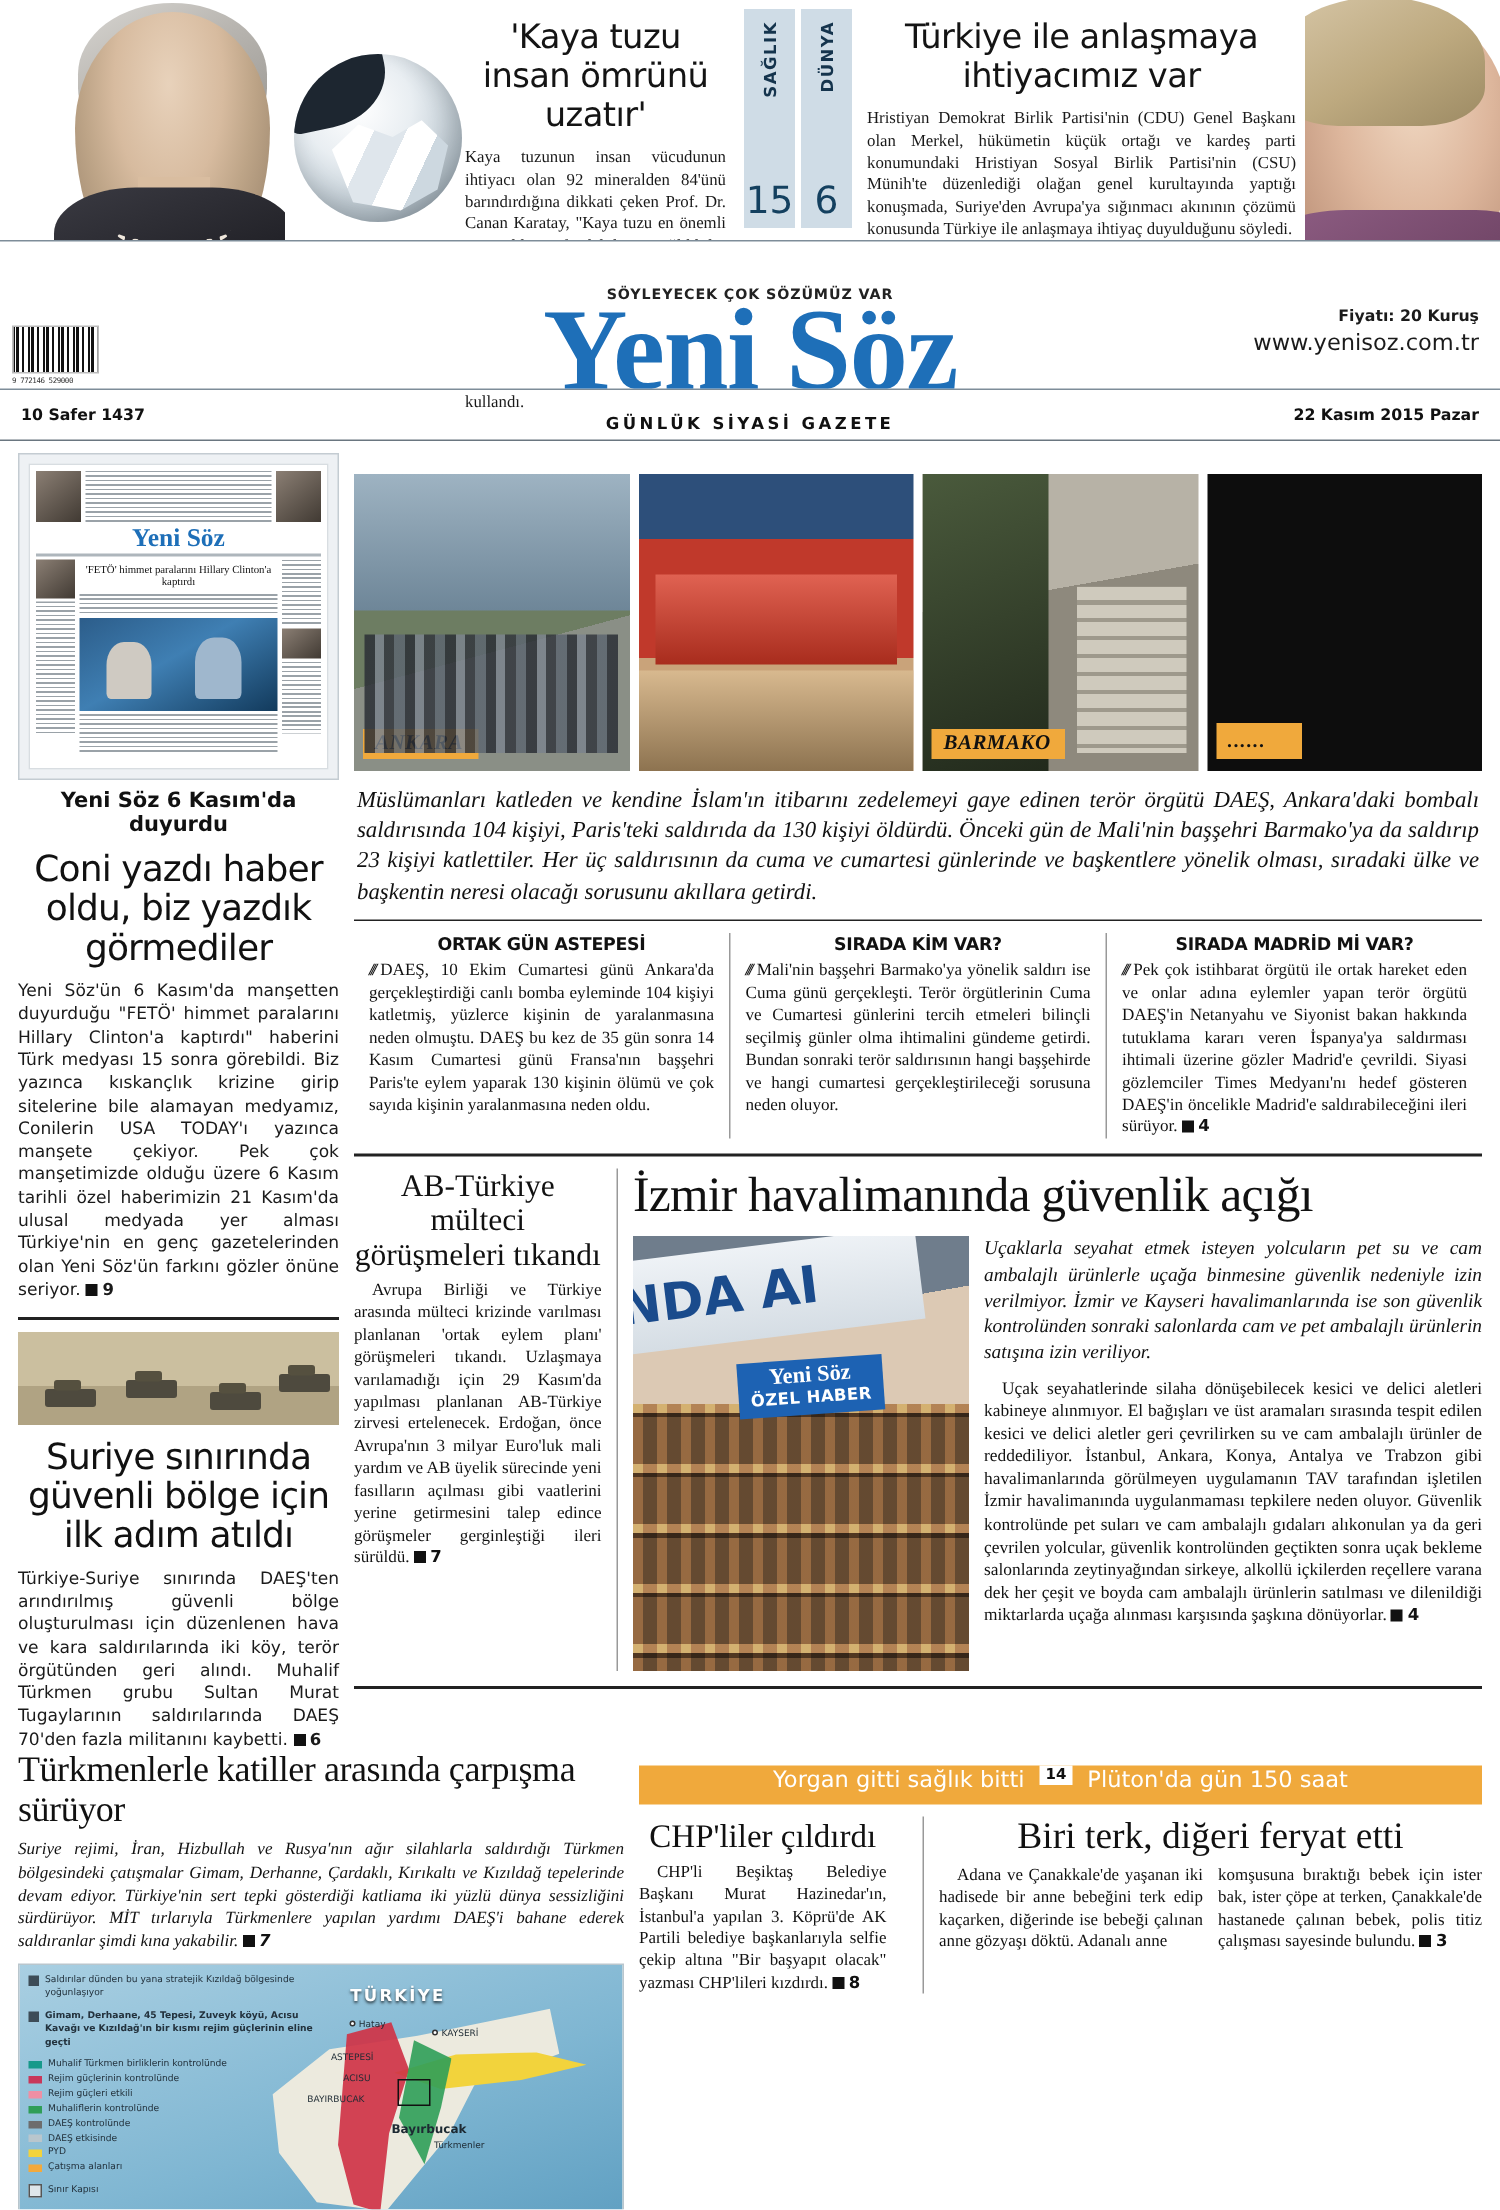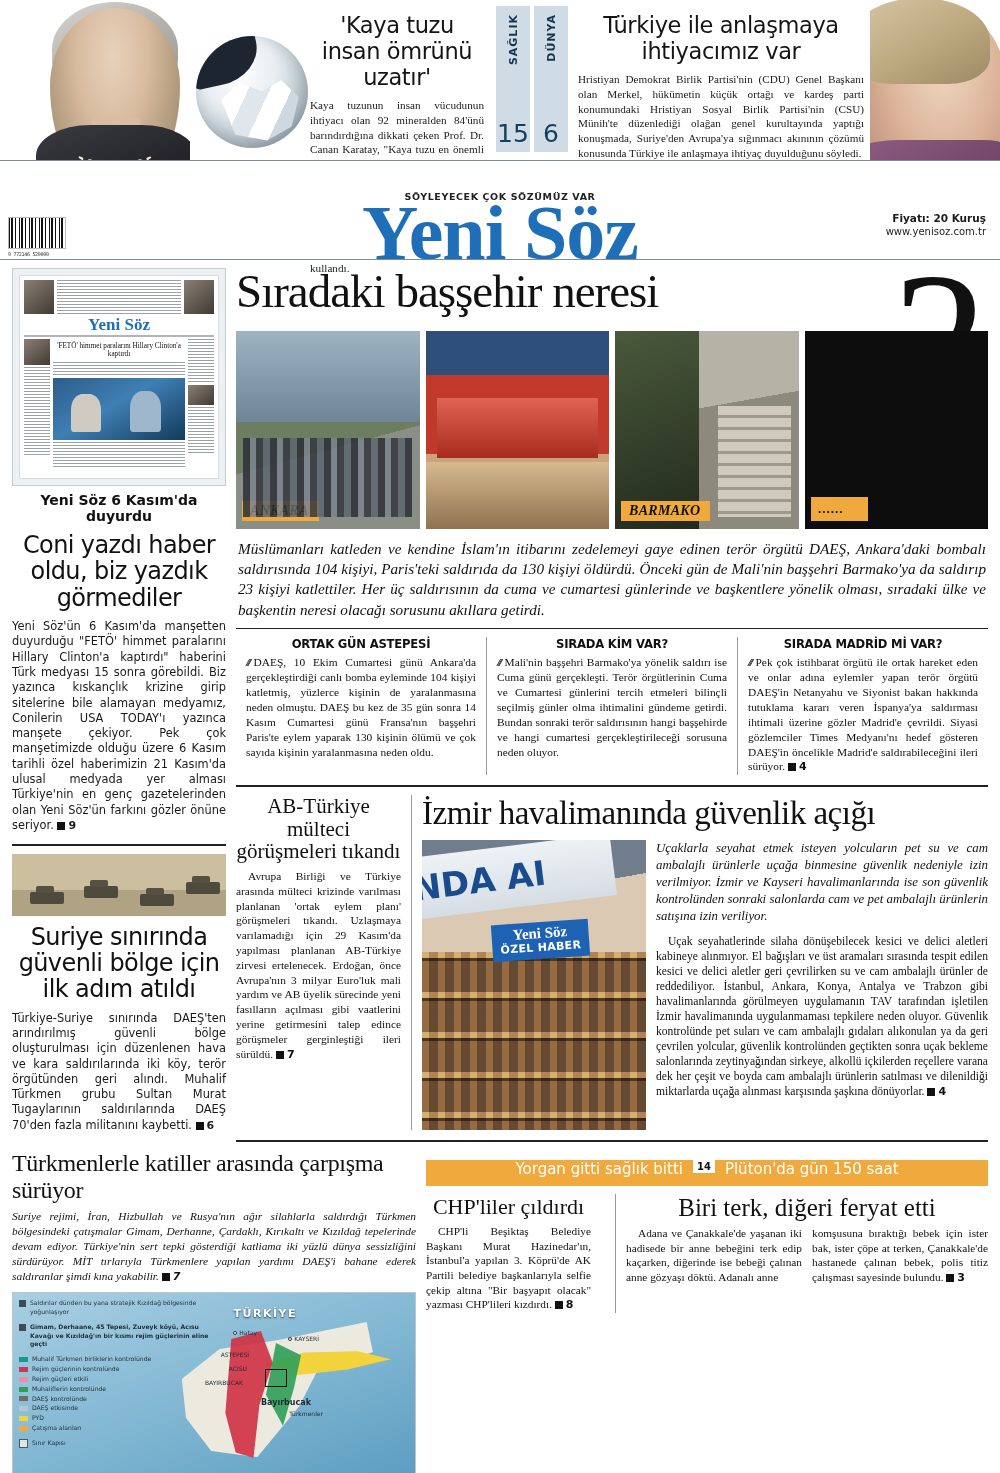--- a/index.html
+++ b/index.html
@@ -207,21 +207,21 @@
     padding-top: 6px;
   }
   .price-box {
     position: absolute;
     right: 14px; bottom: 22px;
     text-align: right;
     font-family: "DejaVu Sans", sans-serif;
     color: #1b1b1b;
   }
   .price-box .p1 { font-size: 10.5px; font-weight: 700; }
-  .price-box .p2 { font-size: 10px; margin-top: 2px; }
+  .price-box .p2 { font-size: 15px; margin-top: 2px; }
   .barcode {
     position: absolute;
     left: 8px; bottom: 10px;
     width: 58px; height: 32px;
     background:
       repeating-linear-gradient(90deg,#111 0 1px,#fff 1px 2px,#111 2px 4px,#fff 4px 6px,#111 6px 7px,#fff 7px 10px);
     border: 1px solid #bbb;
   }
   .barcode-cap {
     position:absolute; left:8px; bottom:2px; font-size:5px;
@@ -766,20 +766,25 @@
     <div class="masthead-inner">
       <div class="masthead-slogan">SÖYLEYECEK ÇOK SÖZÜMÜZ VAR</div>
       <div class="masthead-title">Yeni Söz</div>
     </div>
     <div class="price-box">
       <div class="p1">Fiyatı: 20 Kuruş</div>
       <div class="p2">www.yenisoz.com.tr</div>
     </div>
   </div>
 
+  <div class="datebar">
+    <div>10 Safer 1437</div>
+    <div class="datebar-center">GÜNLÜK SİYASİ GAZETE</div>
+    <div>22 Kasım 2015 Pazar</div>
+  </div>
 
   <div class="body-wrap">
 
     <div class="col-left">
 
       <div class="thumb-paper">
         <div class="mini-page">
           <div class="mini-toprow">
             <div class="mini-photo" style="width:30px"></div>
             <div class="mini-txt" style="flex:1"></div>
@@ -824,24 +829,20 @@
       </div>
       <div class="side-head">Suriye sınırında güvenli bölge için ilk adım atıldı</div>
       <div class="side-body">
         <span>Türkiye-Suriye sınırında DAEŞ'ten arındırılmış güvenli bölge oluşturulması için düzenlenen hava ve kara saldırılarında iki köy, terör örgütünden geri alındı. Muhalif Türkmen grubu Sultan Murat Tugaylarının saldırılarında DAEŞ 70'den fazla militanını kaybetti.</span>
         <span class="pgref"><span class="sq"></span><span>6</span></span>
       </div>
     </div>
 
     <div class="col-main">
 
-      <div class="main-head">
-        <span>Sıradaki başşehir neresi</span>
-        <span class="qmark">?</span>
-      </div>
 
       <div class="photo-row">
         <div class="news-photo ph-ankara">
           <div class="photo-cap">ANKARA</div>
         </div>
         <div class="news-photo ph-paris">
           <div class="photo-cap">PARİS</div>
         </div>
         <div class="news-photo ph-barmako">
           <div class="photo-cap">BARMAKO</div>

